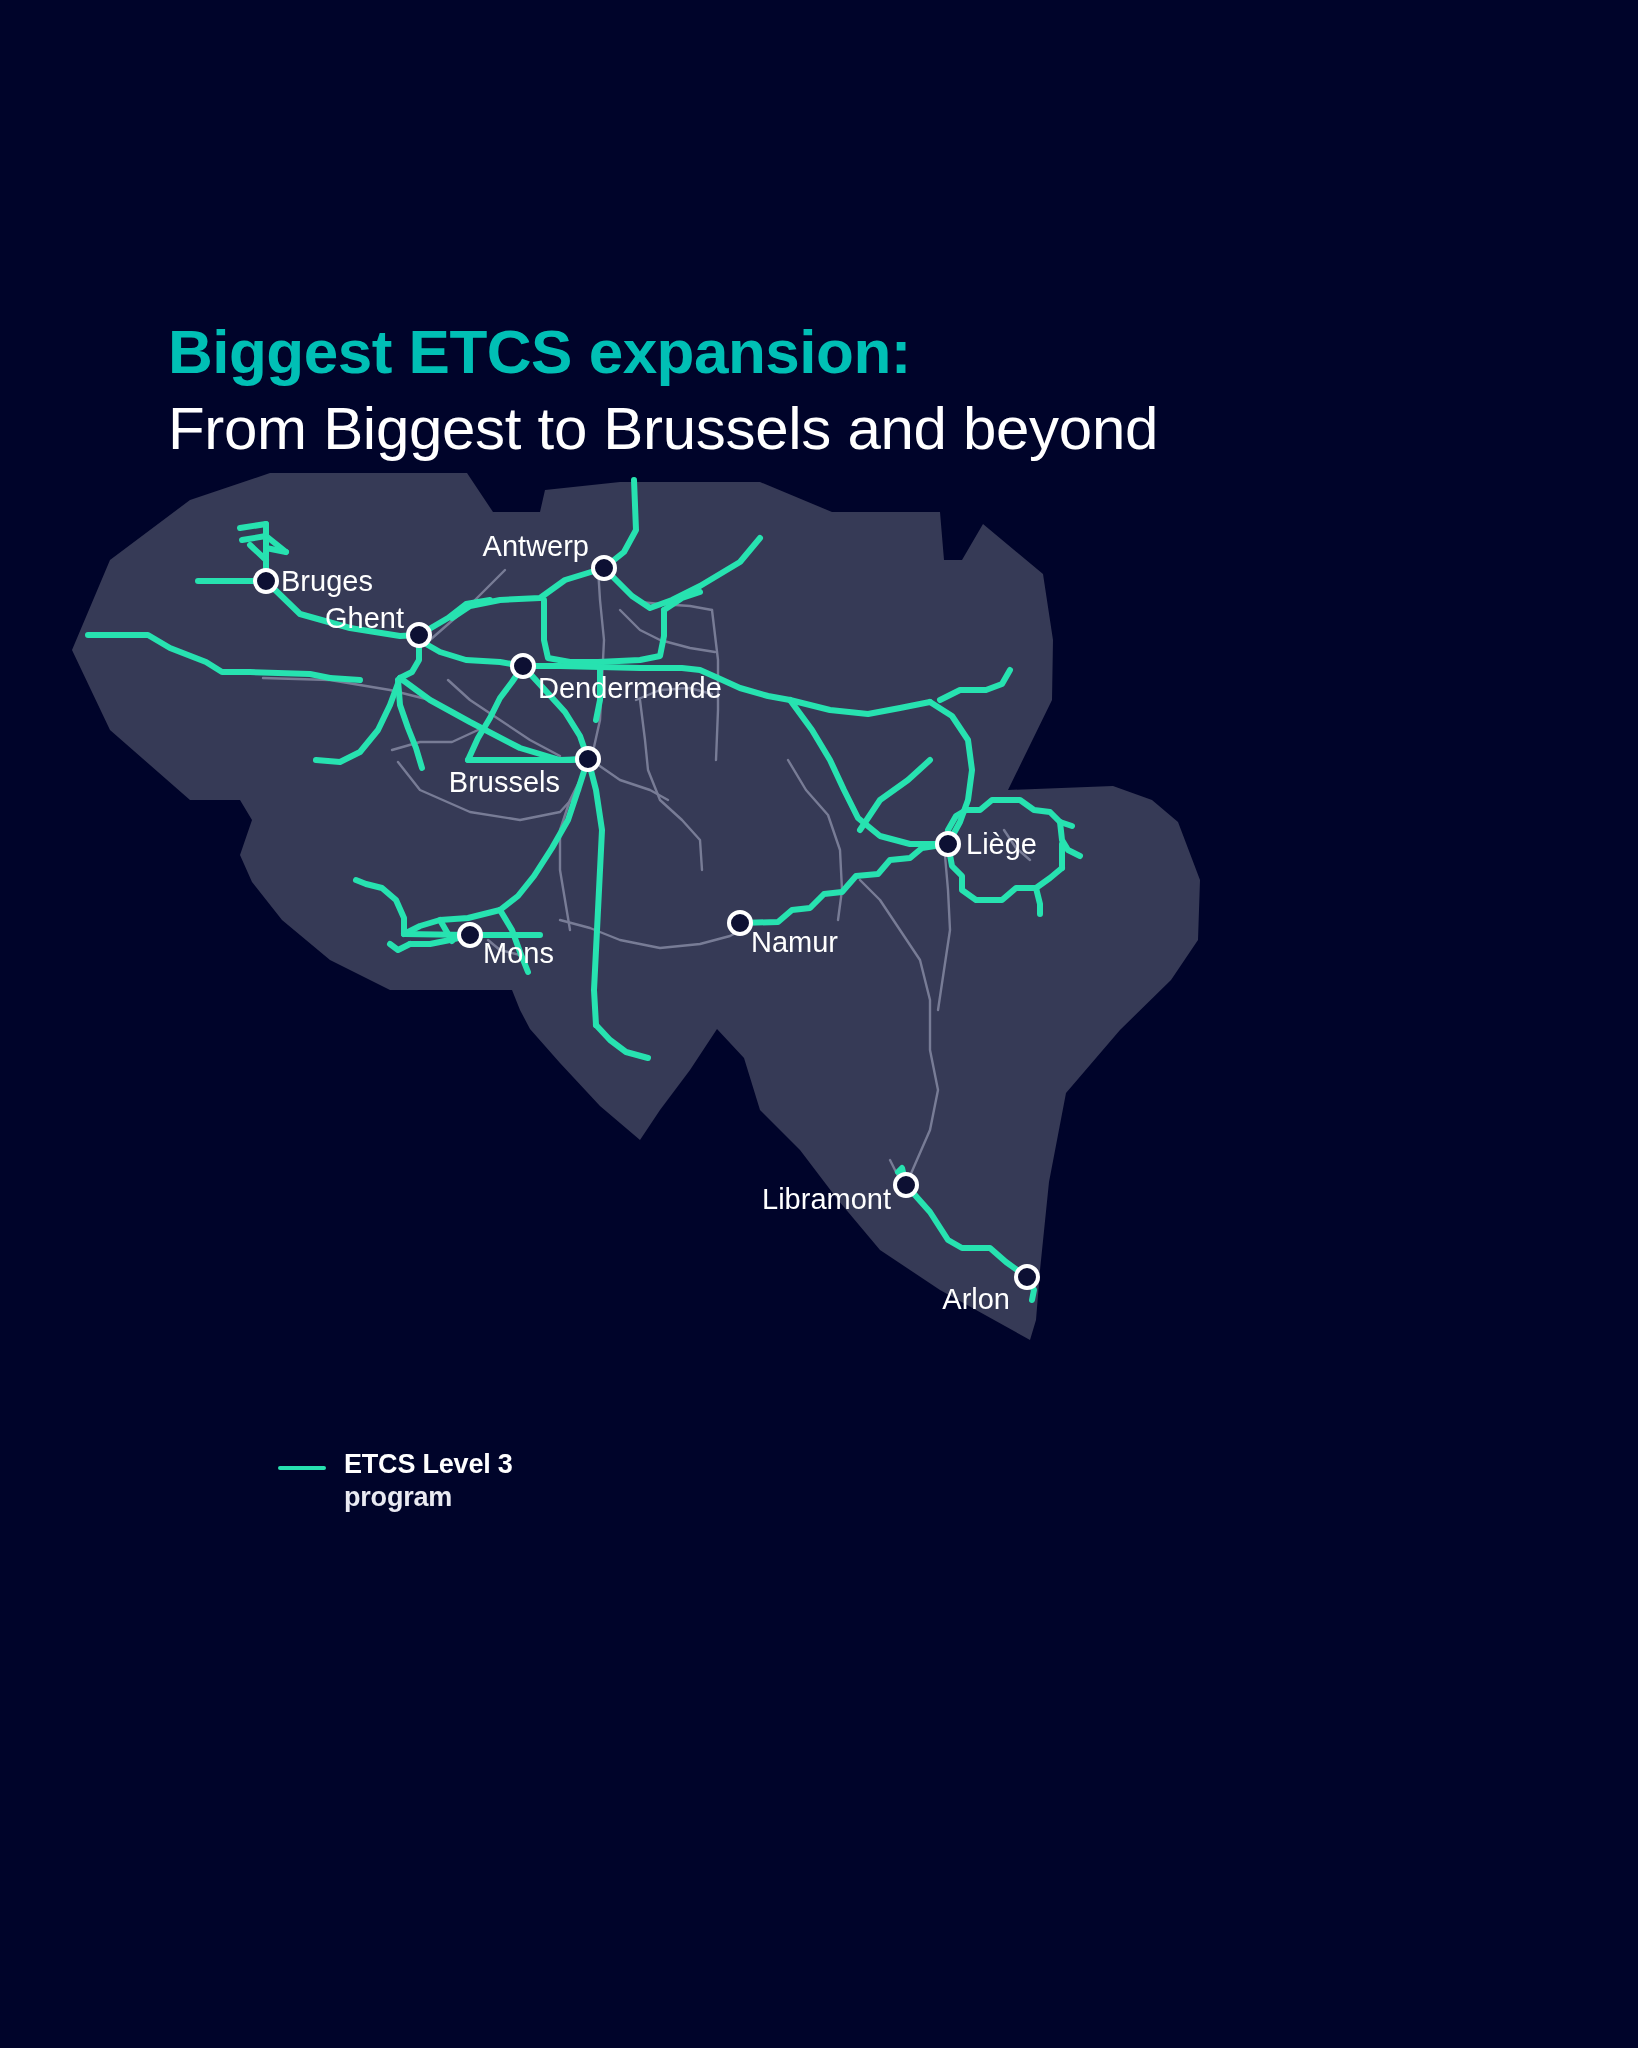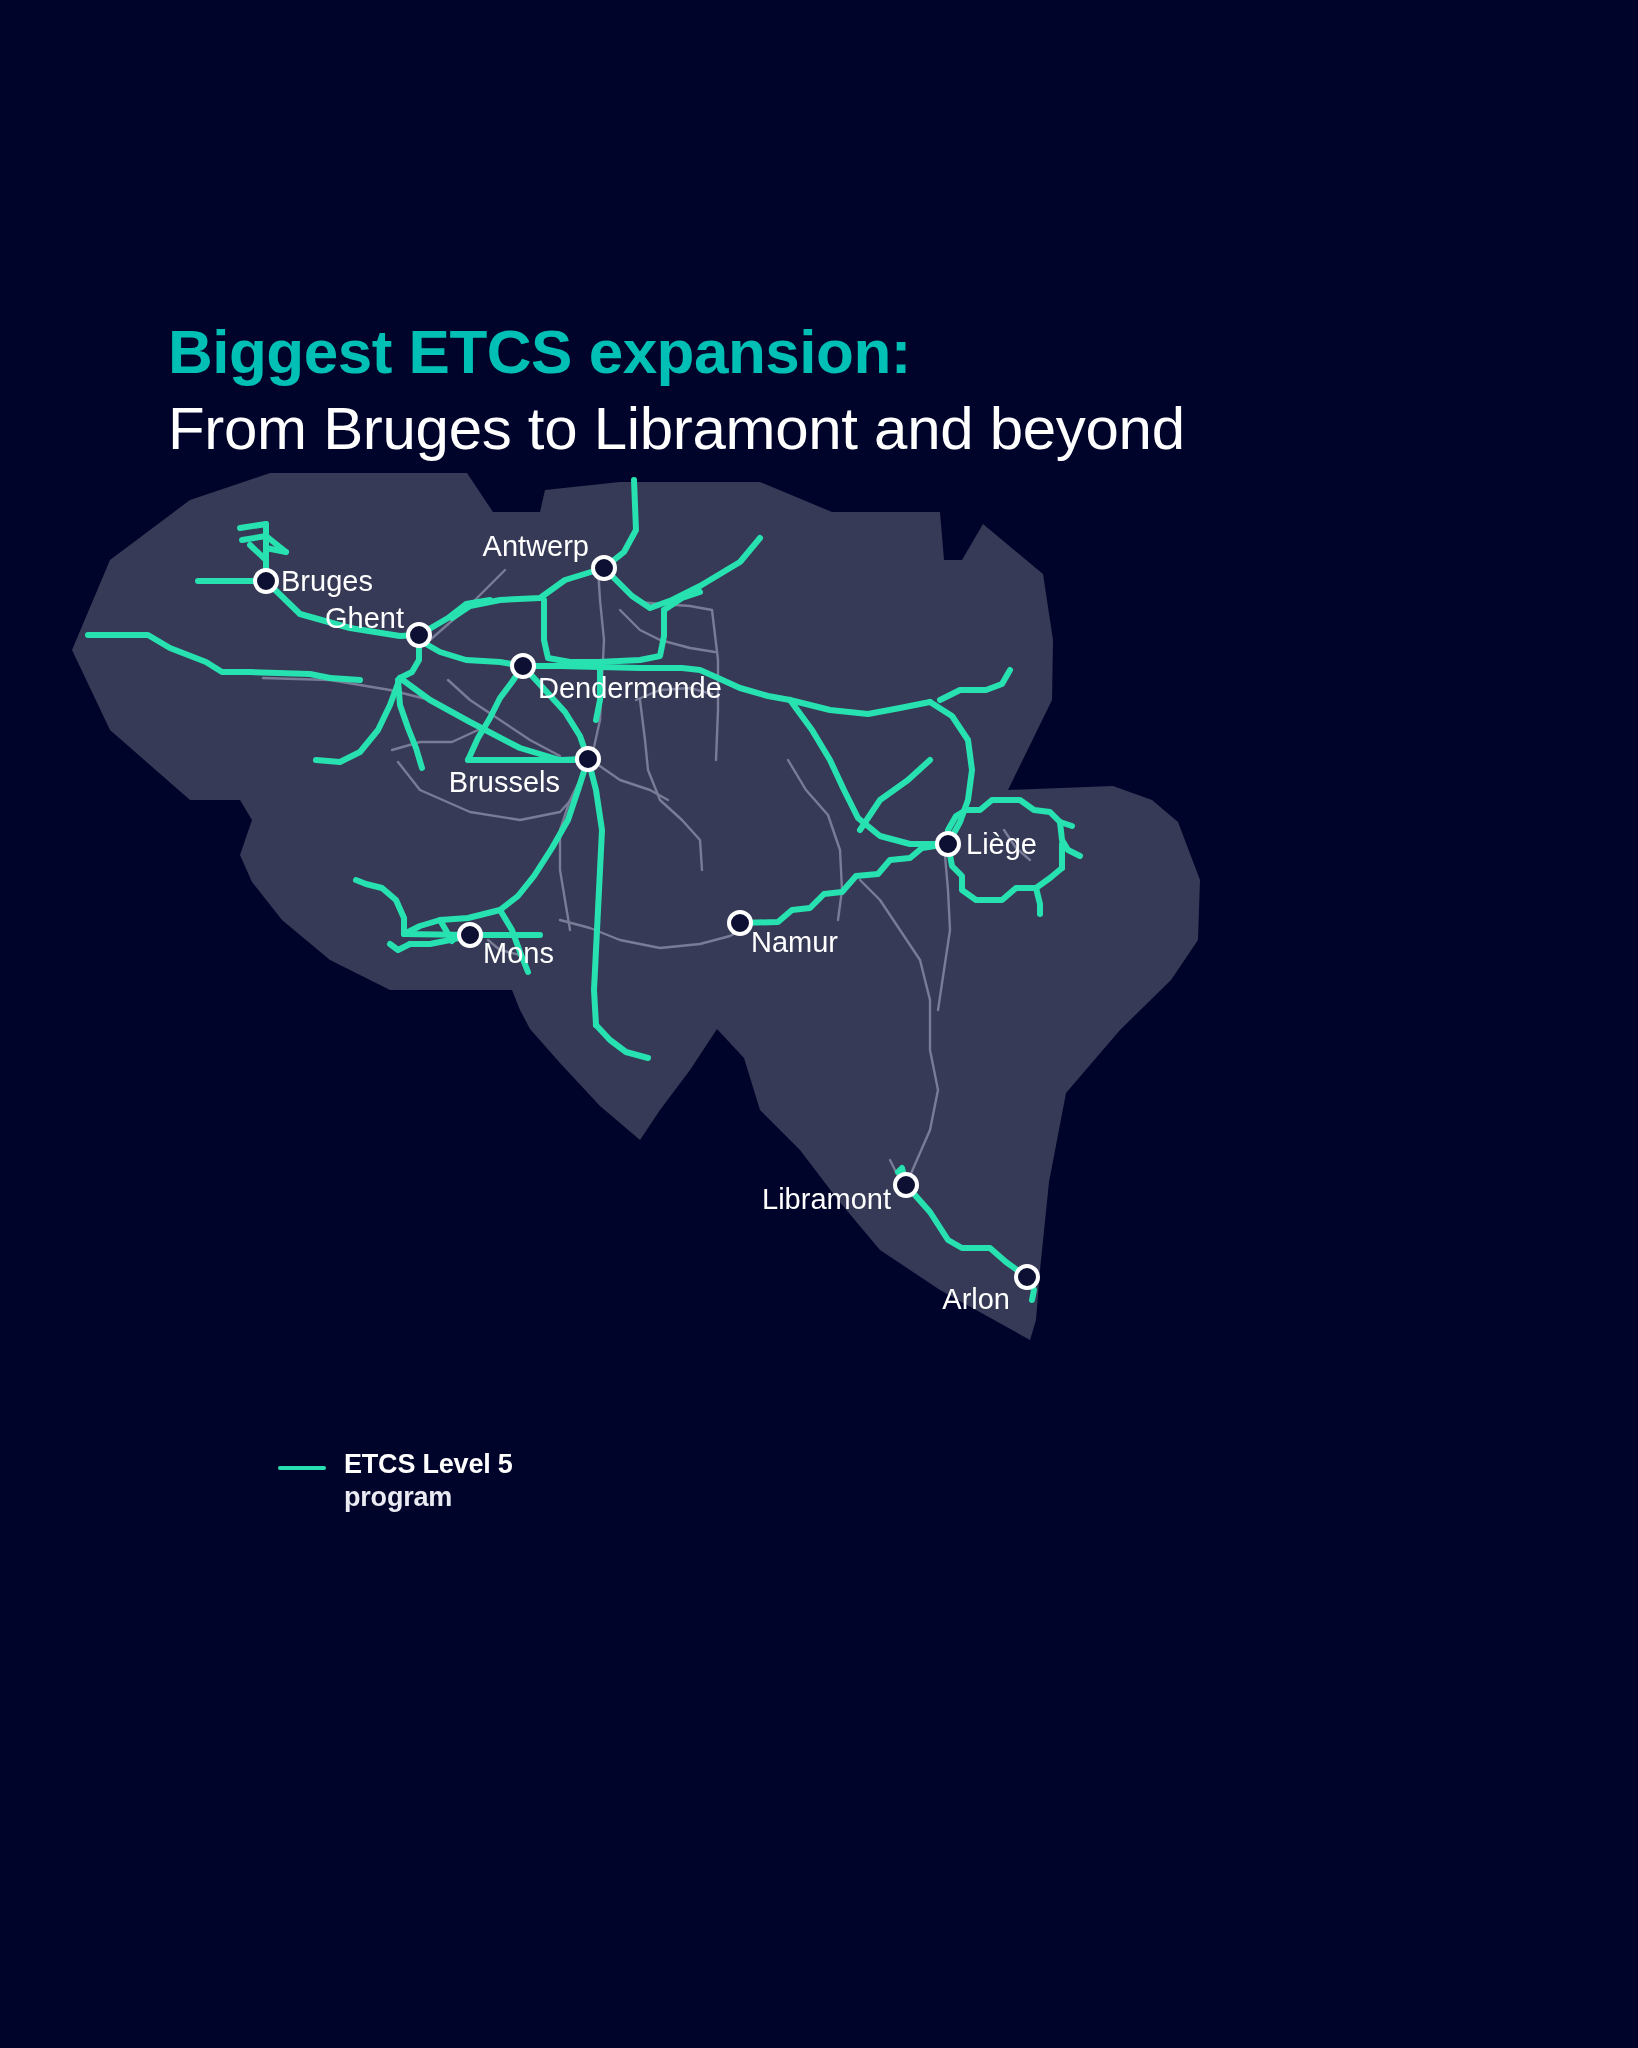--- a/index.html
+++ b/index.html
@@ -83,21 +83,21 @@
     font-family:"Liberation Sans", sans-serif;
   }
 </style>
 </head>
 <body>
 
 <div id="root">
 
   <div class="title-block">
     <div class="title-main">Biggest ETCS expansion:</div>
-    <div class="title-sub">From Bruges to Libramont and beyond</div>
+    <div class="title-sub">From Biggest to Brussels and beyond</div>
   </div>
 
   <div class="map-wrap">
     <svg viewBox="0 0 1638 2048" xmlns="http://www.w3.org/2000/svg">
 
       <g>
         <path fill="#363a56" stroke="none" d="M 270,473
              L 288,473 L 467,473 L 493,512 L 540,512 L 545,490 L 620,482 L 760,482
              L 832,512 L 940,512 L 944,560 L 962,560 L 983,524 L 1043,574
              L 1053,640 L 1052,700 L 1008,790 L 1113,786 L 1152,800 L 1178,822
@@ -251,18 +251,18 @@
         <text class="city-label" x="891" y="1209" text-anchor="end">Libramont</text>
         <text class="city-label" x="1010" y="1309" text-anchor="end">Arlon</text>
       </g>
 
     </svg>
   </div>
 
   <div class="legend">
     <div class="legend-swatch"></div>
     <div class="legend-text">
-      <span class="legend-title">ETCS Level 5</span>
+      <span class="legend-title">ETCS Level 3</span>
       <span class="legend-desc">program</span>
     </div>
   </div>
 
 </div>
 
 </body></html>

